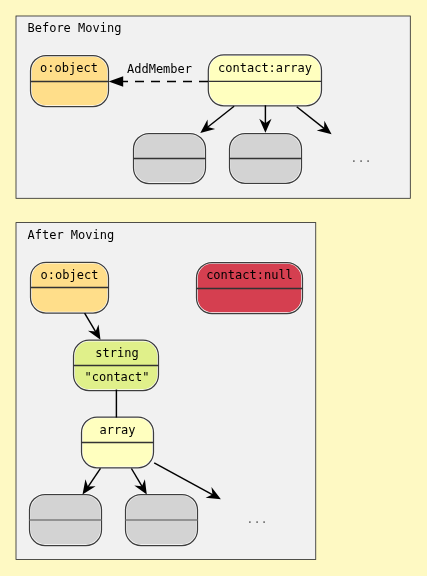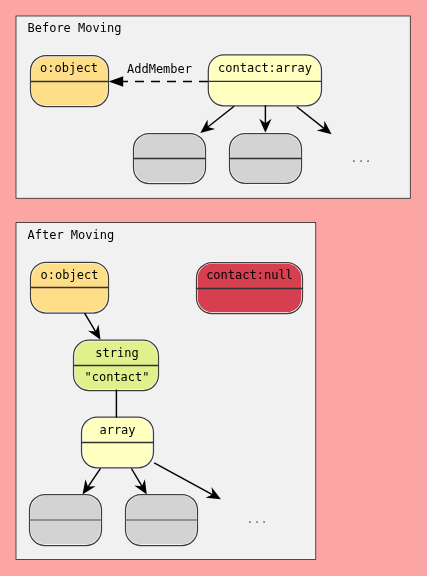--- a/index.html
+++ b/index.html
@@ -1,20 +1,20 @@
 <!DOCTYPE html>
 <html><head>
 <meta charset="utf-8">
 <title>Before and After Moving</title>
 <style>
   html,body{margin:0;padding:0;background:#ffffff;}
   body{width:427px;height:576px;overflow:hidden;
        font-family:"DejaVu Sans Mono","Liberation Mono",monospace;
        -webkit-font-smoothing:antialiased;}
-  #stage{position:relative;width:427px;height:576px;background:#fca5a5;}
+  #stage{position:relative;width:427px;height:576px;background:#fef9c3;}
   svg#canvas{display:block;shape-rendering:auto;}
   .panel{fill:#F1F1F1;stroke:#262626;stroke-width:0.8;}
   .panel-title{font-family:"DejaVu Sans Mono","Liberation Mono",monospace;
                font-size:12px;fill:#000000;}
   .node-halo{stroke:#FBFBFB;stroke-width:2.6;}
   .node-box{stroke:#3D3D3D;stroke-width:1.25;fill:none;}
   .node-div{stroke:#333333;stroke-width:1.3;fill:none;}
   .node-div-soft{stroke:#7C7C7C;stroke-width:1.3;fill:none;}
   .node-label{font-family:"DejaVu Sans Mono","Liberation Mono",monospace;
               font-size:12px;fill:#000000;text-anchor:middle;}

